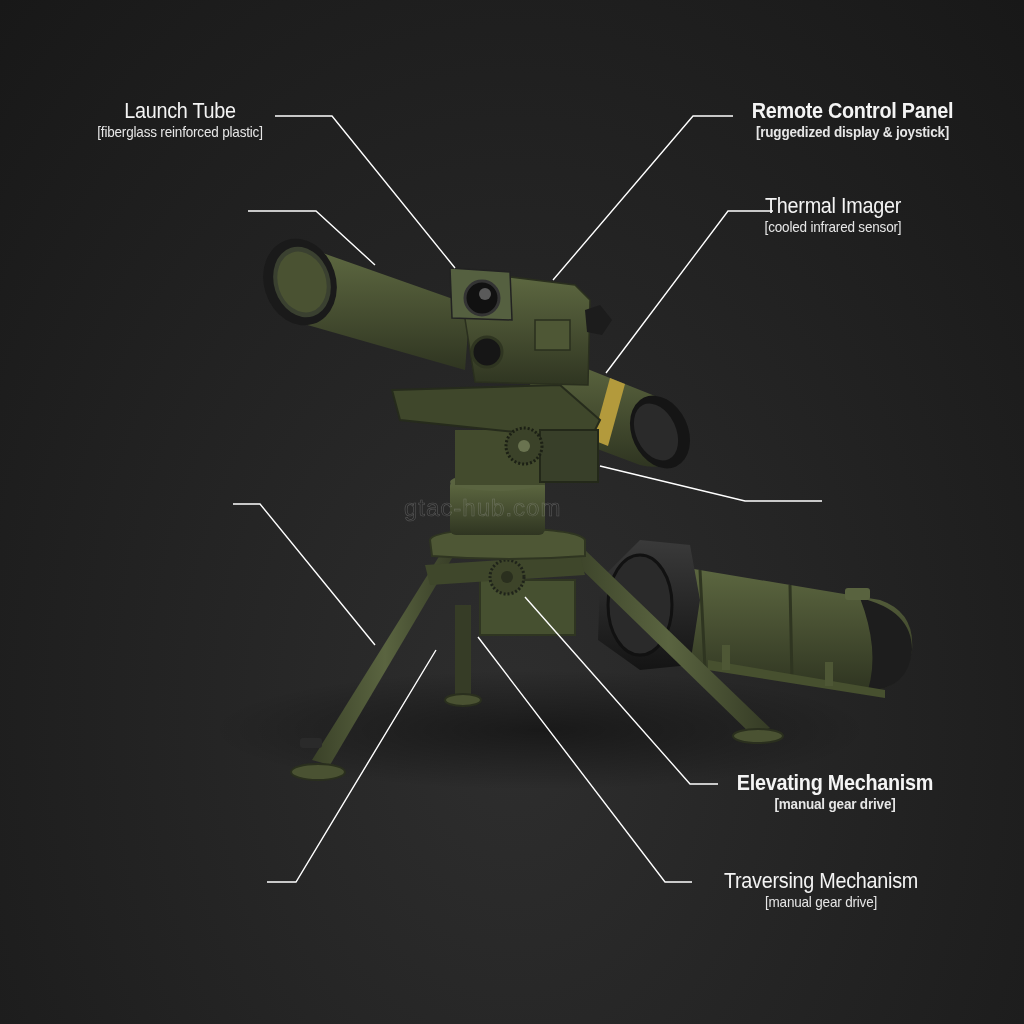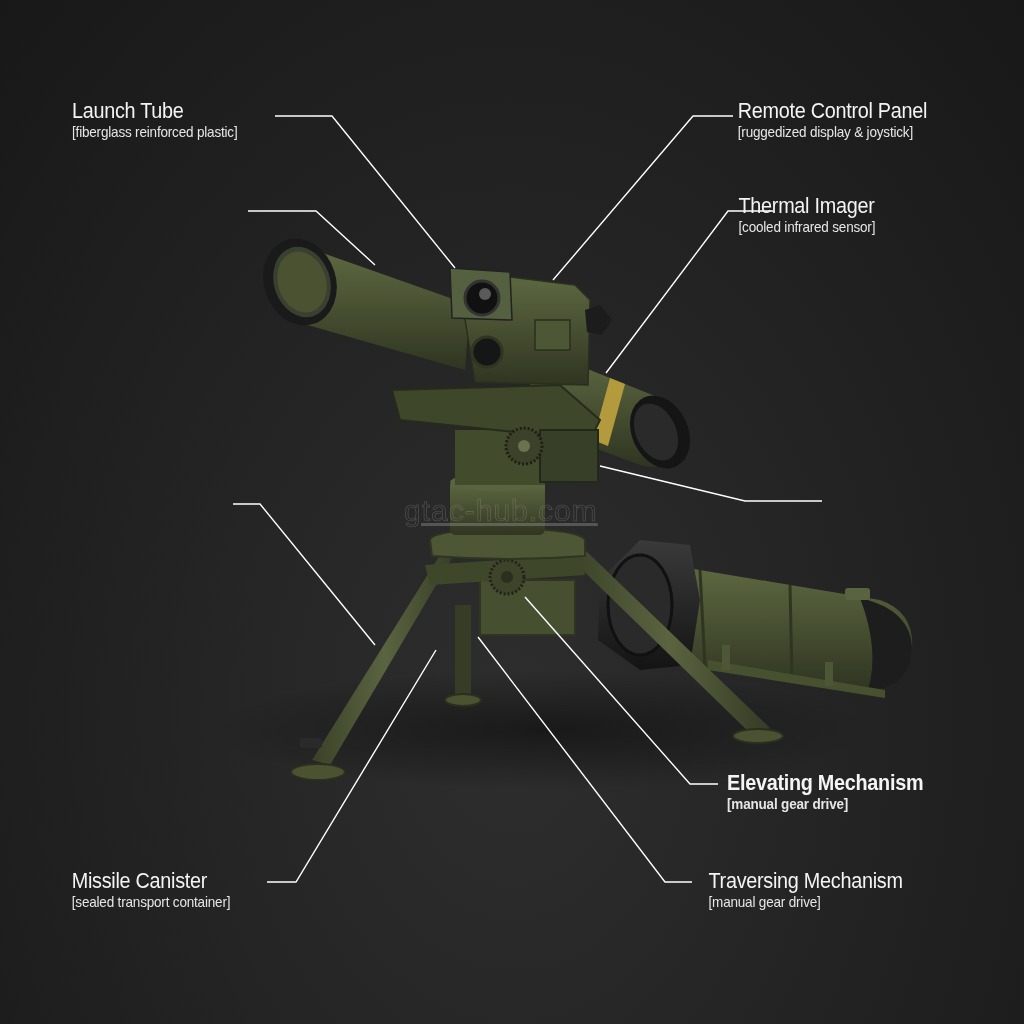--- a/index.html
+++ b/index.html
@@ -3,34 +3,33 @@
 <meta charset="utf-8">
 <style>
   html, body { margin: 0; padding: 0; }
   body {
     width: 1024px; height: 1024px; overflow: hidden; position: relative;
     background: radial-gradient(ellipse at 50% 70%, #2e2e2e 0%, #242424 45%, #181818 100%);
     font-family: "Liberation Sans", "DejaVu Sans", sans-serif;
     color: #f2f2f2;
   }
   #stage { position: absolute; left: 0; top: 0; width: 1024px; height: 1024px; }
-  .label { position: absolute; text-align: left; white-space: nowrap; }
+  .label { position: absolute; text-align: center; white-space: nowrap; }
   .label .title {
     display: block; font-size: 22px; line-height: 24px; letter-spacing: -0.3px;
     color: #f4f4f4; transform: scaleX(0.9); transform-origin: center;
   }
   .label .sub {
     display: block; font-size: 15px; line-height: 18px; letter-spacing: -0.2px;
     color: #e6e6e6; transform: scaleX(0.9); transform-origin: center;
   }
   .watermark {
-    position: absolute; left: 404px; top: 494px; font-size: 30px;
+    position: absolute; left: 404px; top: 494px; font-size: 24px;
     color: transparent; -webkit-text-stroke: 0.6px rgba(170,170,170,0.35);
     letter-spacing: 1px;
-    text-decoration: underline;
   }
 </style>
 </head>
 <body>
 
 <div id="stage">
 
   <svg width="1024" height="1024" viewBox="0 0 1024 1024" style="position:absolute;left:0;top:0">
     <defs>
       <linearGradient id="olive" x1="0" y1="0" x2="0" y2="1">
@@ -133,39 +132,35 @@
   </svg>
 
   <div class="watermark">gtac-hub.com</div>
 
   <div class="label" style="left:60px; top:99px; width:240px;">
     <span class="title">Launch Tube</span>
     <span class="sub">[fiberglass reinforced plastic]</span>
   </div>
 
 
-  <div class="label" style="left:725px; top:99px; width:255px;">
+  <div class="label" style="left:725px; top:99px; width:255px;font-weight:bold;">
     <span class="title">Remote Control Panel</span>
     <span class="sub">[ruggedized display &amp; joystick]</span>
   </div>
 
   <div class="label" style="left:728px; top:194px; width:210px;">
     <span class="title">Thermal Imager</span>
     <span class="sub">[cooled infrared sensor]</span>
   </div>
 
 
 
   <div class="label" style="left:715px; top:771px; width:240px;font-weight:bold;">
     <span class="title">Elevating Mechanism</span>
     <span class="sub">[manual gear drive]</span>
   </div>
 
-  <div class="label" style="left:60px; top:869px; width:235px;">
-    <span class="title">Missile Canister</span>
-    <span class="sub">[sealed transport container]</span>
-  </div>
 
   <div class="label" style="left:696px; top:869px; width:250px;">
     <span class="title">Traversing Mechanism</span>
     <span class="sub">[manual gear drive]</span>
   </div>
 </div>
 
 </body></html>

